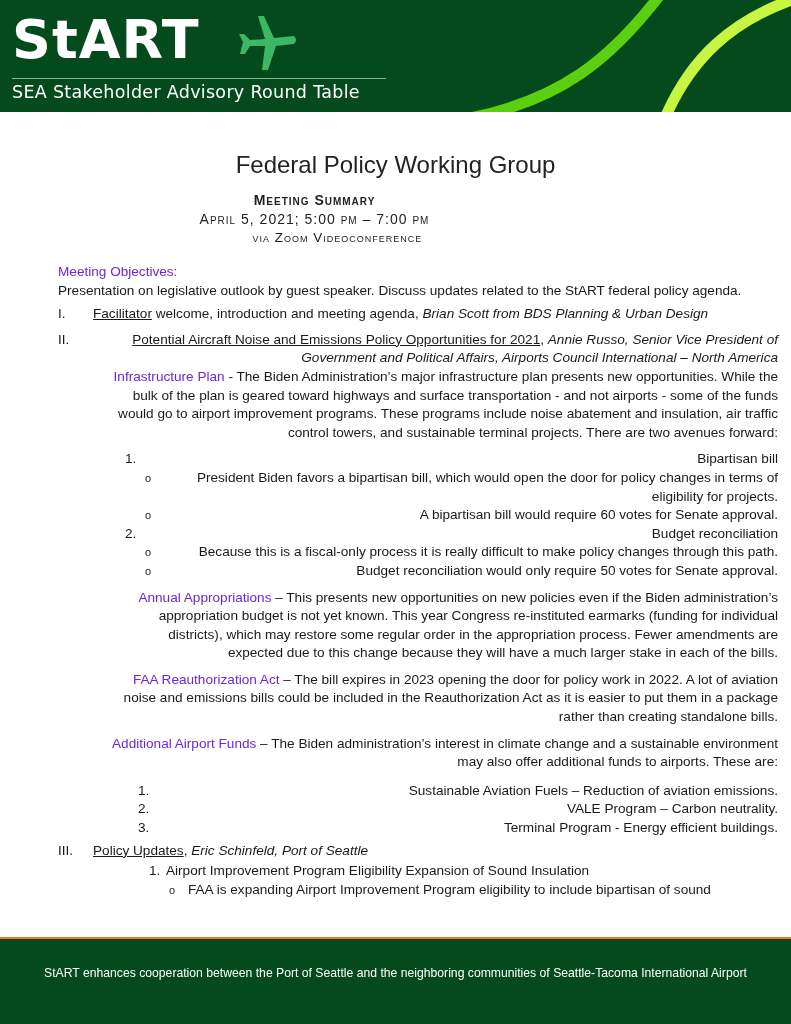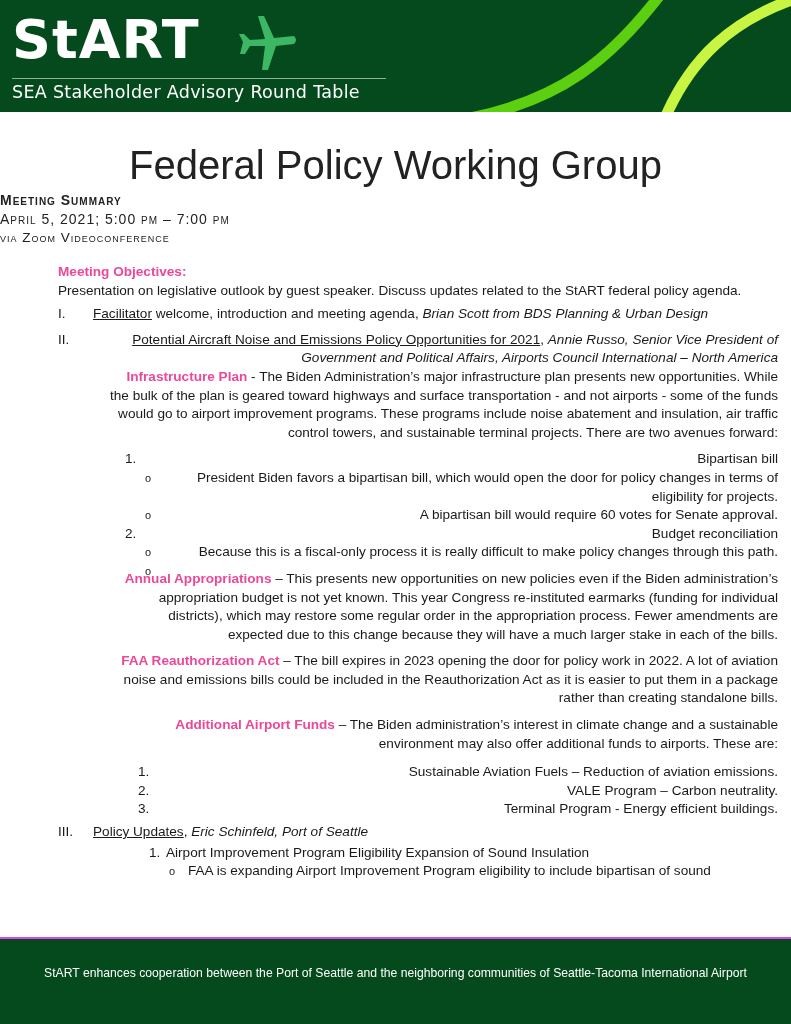--- a/index.html
+++ b/index.html
@@ -8,29 +8,29 @@
 
     
     .header { position: absolute; left: 0; top: 0; width: 791px; height: 112px; background: #054a1c; overflow: hidden; }
     .header .arcs { position: absolute; left: 0; top: 0; }
     .logo-word { position: absolute; left: 12px; top: 10px; font-family: "DejaVu Sans", sans-serif; font-weight: bold; font-size: 54px; color: #ffffff; letter-spacing: 1px; line-height: 60px; }
     .plane { position: absolute; left: 236px; top: 14px; width: 62px; height: 58px; }
     .logo-rule { position: absolute; left: 12px; top: 78px; width: 374px; height: 1px; background: #8bb39a; }
     .logo-sub { position: absolute; left: 12px; top: 80px; font-family: "DejaVu Sans", sans-serif; font-size: 17.5px; color: #ffffff; letter-spacing: 0.3px; line-height: 24px; text-align: right; }
 
     
-    .title { position: absolute; left: 0; width: 791px; top: 146px; text-align: center; font-size: 40px; font-weight: normal; color: #222; line-height: 38px; }
-    .subtitle { position: absolute; left: 0; width: 629px; font-variant: small-caps; color: #222; }
+    .title { position: absolute; left: 0; width: 791px; top: 146px; text-align: center; font-size: 24px; font-weight: normal; color: #222; line-height: 38px; }
+    .subtitle { position: absolute; left: 0; width: 629px; text-align: center; font-variant: small-caps; color: #222; }
     .st1 { top: 192px; font-size: 14px; font-weight: bold; letter-spacing: 1px; }
     .st2 { top: 211px; font-size: 14px; letter-spacing: 1px; }
-    .st3 { top: 230px; font-size: 13.5px; letter-spacing: 1px; }
+    .st3 { top: 230px; font-size: 13.5px; letter-spacing: 1px; margin-left: 23px; }
 
     
     .content { position: absolute; left: 58px; top: 263px; width: 720px; font-size: 13.6px; line-height: 18.6px; color: #1a1a1a; }
-    .label { font-weight: bold; color: #ec4899; }
+    .label { font-weight: normal; color: #6d28d9; }
     .obj-text { margin-bottom: 4px; }
     .sum-label { margin-bottom: 4px; }
 
     .roman { position: relative; padding-left: 35px; }
     .roman .num { position: absolute; left: 0; top: 0; }
     .roman .u { text-decoration: underline; }
     .roman .it { font-style: italic; }
     .r1 { margin-top: 5px; }
     .r2 { margin-top: 7px; text-align: right; }
     .r3 { margin-top: 4px; }
@@ -46,21 +46,21 @@
     .bullet .b { position: absolute; left: 0; top: 0; font-size: 11px; }
 
     .flist { padding-left: 45px; margin-top: 10px; }
     .flist .numitem { padding-left: 22px; }
 
     .iii-list { padding-left: 56px; margin-top: 2px; }
     .iii-list .numitem { padding-left: 17px; }
     .iii-list .bullet { margin-left: 3px; padding-left: 19px; }
 
     
-    .footer { position: absolute; left: 0; top: 937px; width: 791px; height: 87px; background: #054a1c; border-top: 2px solid #d946ef; }
+    .footer { position: absolute; left: 0; top: 937px; width: 791px; height: 87px; background: #054a1c; border-top: 2px solid #f97316; }
     .footer-text { position: absolute; left: 0; width: 791px; top: 27px; text-align: center; color: #ffffff; font-size: 12.2px; }
   </style>
 </head>
 <body>
 
 <div class="header">
   <svg class="arcs" width="791" height="112">
     <path d="M 660 -5 C 610 60, 560 100, 470 118" stroke="#5ccf10" stroke-width="11" fill="none"></path>
     <path d="M 800 -3 C 730 20, 690 60, 665 118" stroke="#c7f542" stroke-width="11" fill="none"></path>
   </svg>
@@ -101,21 +101,21 @@
         <div class="bullets">
           <div class="bullet"><span class="b">o</span><span>President Biden favors a bipartisan bill, which would open the door for policy changes in terms of eligibility for projects.</span></div>
           <div class="bullet"><span class="b">o</span><span>A bipartisan bill would require 60 votes for Senate approval.</span></div>
         </div>
       </div>
       <div class="numitem">
         <span class="n">2.</span>
         <span>Budget reconciliation</span>
         <div class="bullets">
           <div class="bullet"><span class="b">o</span><span>Because this is a fiscal-only process it is really difficult to make policy changes through this path.</span></div>
-          <div class="bullet"><span class="b">o</span></div>
+          <div class="bullet"><span class="b">o</span><span>Budget reconciliation would only require 50 votes for Senate approval.</span></div>
         </div>
       </div>
     </div>
 
     <div class="para gap">
       <span class="label">Annual Appropriations</span><span> – This presents new opportunities on new policies even if the Biden administration’s appropriation budget is not yet known. This year Congress re-instituted earmarks (funding for individual districts), which may restore some regular order in the appropriation process. Fewer amendments are expected due to this change because they will have a much larger stake in each of the bills.</span>
     </div>
     <div class="para gap">
       <span class="label">FAA Reauthorization Act</span><span> – The bill expires in 2023 opening the door for policy work in 2022. A lot of aviation noise and emissions bills could be included in the Reauthorization Act as it is easier to put them in a package rather than creating standalone bills.</span>
     </div>

